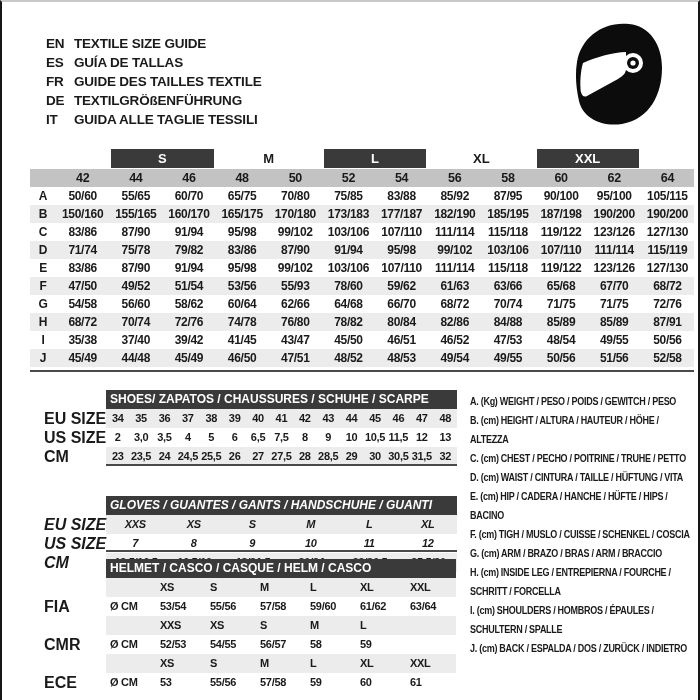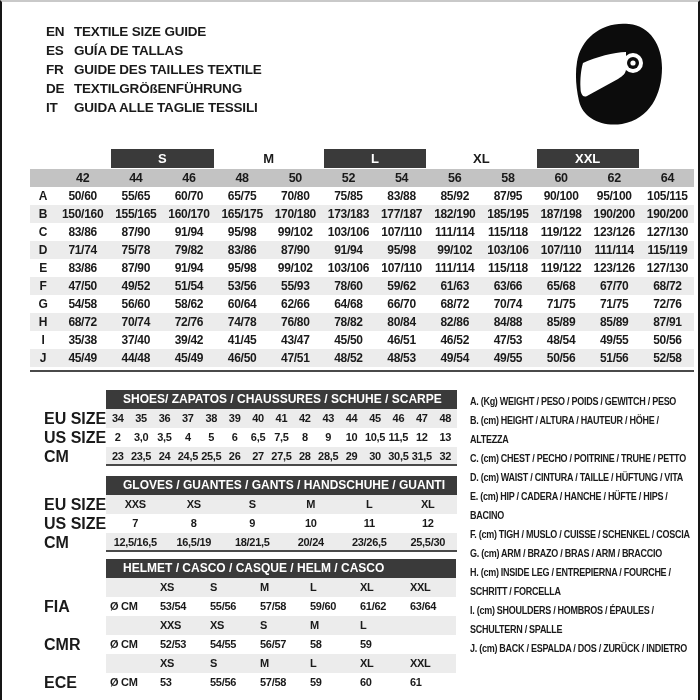--- a/index.html
+++ b/index.html
@@ -1,21 +1,21 @@
 <!DOCTYPE html>
 <html><head>
 <meta charset="utf-8">
 <style>
   html,body{margin:0;padding:0;background:#fff;}
   .page{position:relative;width:700px;height:700px;box-sizing:border-box;background:#fff;
         font-family:"Liberation Sans",sans-serif;color:#1a1a1a;overflow:hidden;
         border-left:2px solid #161616;border-right:2px solid #161616;border-top:2px solid #c9c9c9;}
 
   
-  .langs{position:absolute;left:44px;top:20px;}
+  .langs{position:absolute;left:44px;top:32px;}
   .lang-row{display:flex;font-weight:bold;font-size:13.5px;line-height:19px;letter-spacing:-0.2px;}
   .lang-code{width:28px;flex:none;}
 
   
   .helmet-icon{position:absolute;left:570px;top:20px;width:92px;height:104px;}
 
   
   .main-table{position:absolute;left:28px;top:145px;width:664px;border-collapse:collapse;
               table-layout:fixed;font-weight:bold;font-size:12px;letter-spacing:-0.3px;}
   .main-table td{padding:0;text-align:center;height:18px;line-height:18px;white-space:nowrap;}
@@ -24,25 +24,25 @@
   .group-box[data-variant="dark"]{background:#3a3a3a;color:#fff;}
   .main-table tr.cols-row td{background:#c3c3c3;font-size:12.5px;}
   .main-table tbody.data tr:nth-of-type(even) td{background:#ececec;}
   .main-table td.row-lbl{font-size:12px;}
 
   
   .sub{position:absolute;border-collapse:collapse;table-layout:fixed;font-weight:bold;
        font-size:11px;letter-spacing:-0.3px;}
   .sub td{padding:0;height:19px;line-height:19px;text-align:center;white-space:nowrap;}
   .sub td.side-lbl{text-align:left;font-size:16px;letter-spacing:0;}
-  .sub td.bar{background:#3a3a3a;color:#fff;text-align:left;padding-left:17px;height:17px;
+  .sub td.bar{background:#3a3a3a;color:#fff;text-align:left;padding-left:4px;height:17px;
               line-height:17px;font-size:12px;letter-spacing:0;}
   .sub tbody.rows tr:nth-of-type(odd) td:not(.side-lbl){background:#ececec;}
   .shoes{left:42px;top:388px;width:413px;}
-  .gloves{left:42px;top:474px;width:413px;}
+  .gloves{left:42px;top:494px;width:413px;font-style:italic;}
   .helmet{left:42px;top:557px;width:412px;}
   .helmet tbody.std tr.sizes-tr td:not(.side-lbl){background:#ececec;}
   .helmet td.hcell,.helmet td.prefix{text-align:left;padding-left:4px;}
 
   
   .hline{position:absolute;height:2px;background:#4a4a4a;}
   .line-main{left:28px;top:368px;width:664px;}
   .line-shoes{left:104px;top:462px;width:351px;}
   .line-gloves{left:104px;top:548px;width:351px;}
 

